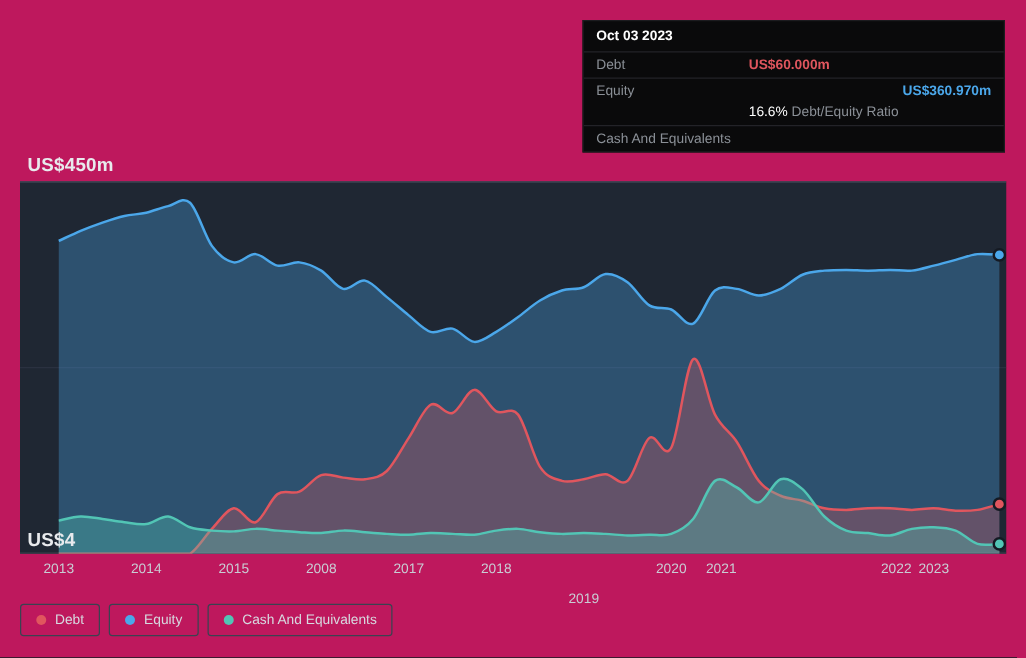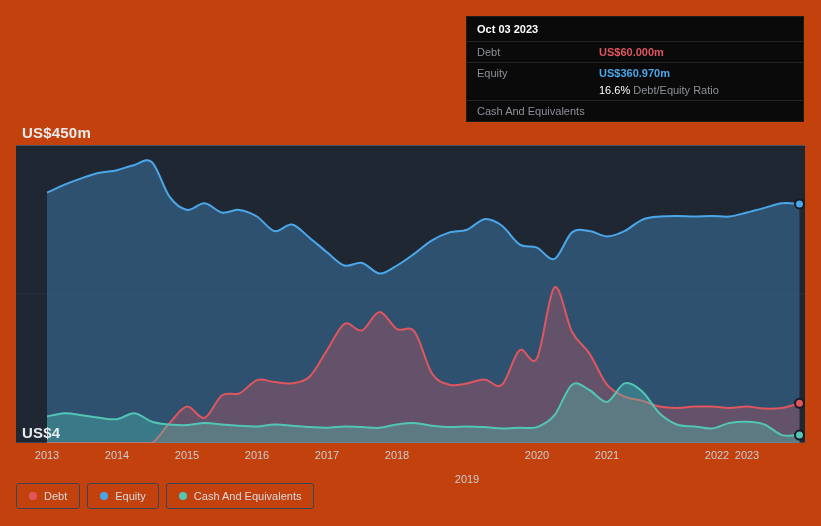--- a/index.html
+++ b/index.html
@@ -1,18 +1,18 @@
 <!DOCTYPE html>
 <html><head>
 <meta charset="utf-8">
 <style>
   html,body{margin:0;padding:0;background:#10141c;}
   .page{
     position:relative;width:821px;height:526px;
-    background:#c2410c;overflow:hidden;
+    background:#be185d;overflow:hidden;
     font-family:"Liberation Sans",sans-serif;
     -webkit-font-smoothing:antialiased;
   }
   
   .plot{
     position:absolute;left:16px;top:145px;width:789px;height:298px;
     background:#1f2733;
   }
   .plot svg{position:absolute;left:0;top:0;display:block;}
   .y-label{
@@ -58,21 +58,21 @@
   <div class="tooltip">
     <div class="t-row t-header">
       <span class="t-date">Oct 03 2023</span>
     </div>
     <div class="t-row">
       <span class="t-label">Debt</span>
       <span class="t-value" style="color: rgb(224, 86, 94);">US$60.000m</span>
     </div>
     <div class="t-row">
       <span class="t-label">Equity</span>
-      <span class="t-value" style="color: rgb(75, 167, 234);">US$360.970m</span>
+      <span class="t-value" style="color: rgb(75, 167, 234); text-align: right;">US$360.970m</span>
     </div>
     <div class="t-row t-ratio">
       <span class="t-label"></span>
       <span class="t-value"><span class="t-ratio-bold">16.6%</span><span class="t-muted"> Debt/Equity Ratio</span></span>
     </div>
     <div class="t-row">
       <span class="t-label">Cash And Equivalents</span>
     </div>
   </div>
 
@@ -94,26 +94,26 @@
         <circle cx="783.5" cy="290.1" r="4.5" fill="#52c5b5" stroke="#151a23" stroke-width="2"></circle>
       </svg>
   </div>
 
   <div class="y-label bottom">US$4</div>
 
   <div class="x-axis" id="x-axis">
       <span class="x-tick" style="left: 47px;">2013</span>
       <span class="x-tick" style="left: 117px; text-align: center;">2014</span>
       <span class="x-tick" style="left: 187px;">2015</span>
-      <span class="x-tick" style="left: 257px;">2016</span>
+      <span class="x-tick" style="left: 257px;">2008</span>
       <span class="x-tick" style="left: 327px;">2017</span>
       <span class="x-tick" style="left: 397px;">2018</span>
       <span class="x-tick" style="left: 467px; margin-top: 24px;">2019</span>
       <span class="x-tick" style="left: 537px;">2020</span>
-      <span class="x-tick" style="left: 607px;">2021</span>
+      <span class="x-tick" style="left: 577px;">2021</span>
       <span class="x-tick" style="left: 717px;">2022</span>
       <span class="x-tick" style="left: 747px;">2023</span>
     </div>
 
   <div class="legend">
     <div class="legend-pill">
       <span class="dot" style="background-color: rgb(224, 86, 94);"></span>
       <span>Debt</span>
     </div>
     <div class="legend-pill">

